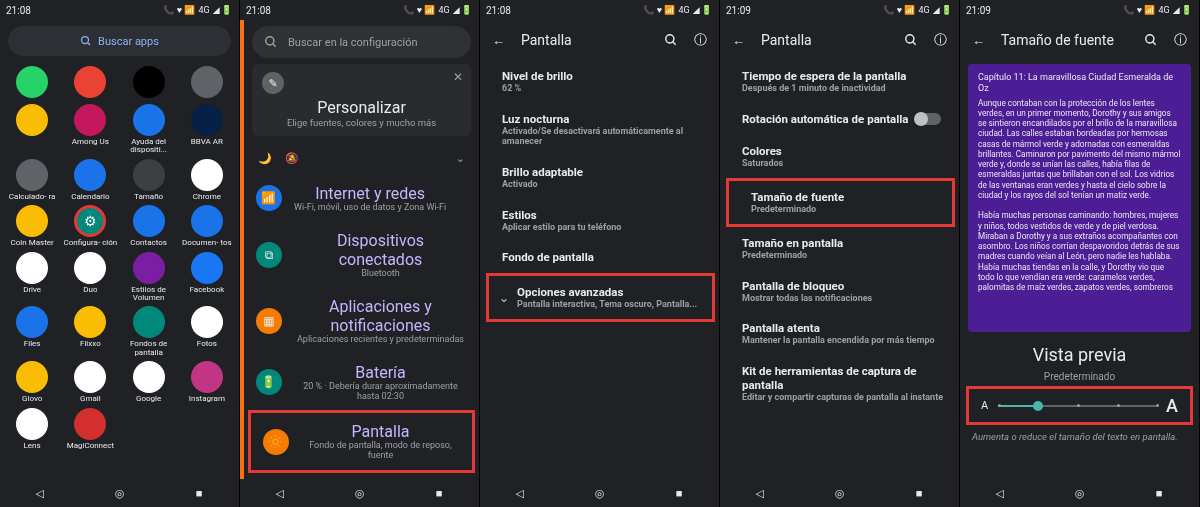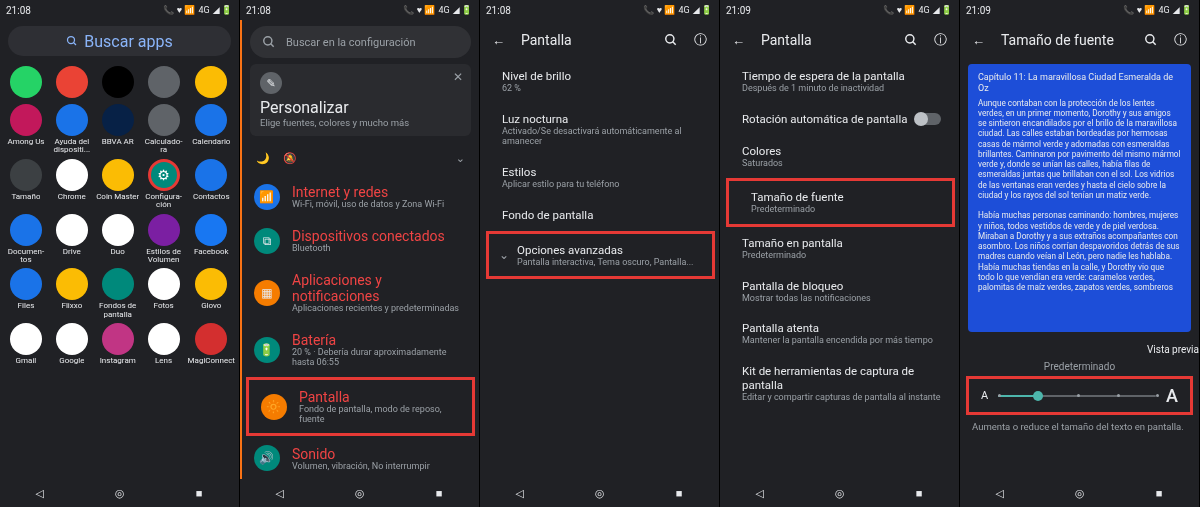--- a/index.html
+++ b/index.html
@@ -46,25 +46,25 @@
   .s1 .search-pill {
     margin: 6px 8px;
     background: #2e2f34;
     border-radius: 18px;
     height: 30px;
     display: flex;
     align-items: center;
     justify-content: center;
     gap: 6px;
     color: #8ab4f8;
-    font-size: 16px;
+    font-size: 11px;
   }
   .app-grid {
     display: grid;
-    grid-template-columns: repeat(5, 1fr);
+    grid-template-columns: repeat(4, 1fr);
     gap: 4px 2px;
     padding: 4px 4px;
   }
   .app-cell { display:flex; flex-direction:column; align-items:center; text-align:center; }
   .app-icon {
     width: 32px; height: 32px; border-radius: 50%;
     display:flex; align-items:center; justify-content:center;
     font-size: 14px; color:#fff; margin-bottom: 2px;
   }
   .app-label { font-size: 8px; color:#e8eaed; line-height:1.05; max-height: 18px; overflow:hidden; }
@@ -89,64 +89,64 @@
   }
   .suggest-card .close { position:absolute; right:8px; top:6px; color:#9aa0a6; font-size:12px; }
   .suggest-icon { width:22px;height:22px;border-radius:50%;background:#5f6368;display:flex;align-items:center;justify-content:center;font-size:11px;margin-bottom:4px; }
   .suggest-title { font-size: 16px; color:#e8eaed; }
   .suggest-sub { font-size: 9.5px; color:#9aa0a6; }
   .qs-row { display:flex; align-items:center; gap:14px; padding: 8px 14px; }
   .qs-row .chev { margin-left:auto; color:#9aa0a6; }
   .settings-list { margin-top: 2px; }
   .settings-item { display:flex; align-items:center; gap:12px; padding: 9px 12px; }
   .settings-item .s-icon { width:26px;height:26px;border-radius:50%;display:flex;align-items:center;justify-content:center;font-size:12px;flex-shrink:0; }
-  .settings-item .s-text .t { font-size:14px; color:#ef4444; }
+  .settings-item .s-text .t { font-size:16px; color:#c4b5fd; }
   .settings-item .s-text .d { font-size:9px; color:#9aa0a6; line-height:1.1; }
   .highlight-row { border: 3px solid #e53935; margin: 0 4px; }
 
   
   .appbar { display:flex; align-items:center; gap:16px; padding: 8px 12px; height:40px; }
   .appbar .title { font-size: 14px; font-weight:400; flex:1; }
   .appbar .ic { color:#e8eaed; font-size:13px; }
-  .pref-list .pref { padding: 9px 14px 9px 22px; }
+  .pref-list .pref { padding: 9px 14px 9px 22px; font-weight: bold; }
   .pref .pt { font-size: 11.5px; color:#e8eaed; }
   .pref .pd { font-size: 9px; color:#9aa0a6; line-height:1.1; margin-top:1px; }
   .pref.adv { display:flex; align-items:center; gap:8px; padding-left: 10px;}
   .pref.adv .chev { color:#9aa0a6; font-size:12px; }
   .pref-hl { border: 3px solid #e53935; margin: 0 4px 0 6px; }
   .toggle-row { display:flex; align-items:center; }
   .toggle-row .pt-block { flex:1; }
   .switch { width:26px;height:12px;background:#5f6368;border-radius:6px;position:relative;margin-right:4px; }
   .switch::after { content:""; position:absolute; width:14px;height:14px;background:#bdc1c6;border-radius:50%; top:-1px; left:-1px; }
 
   
   .s5 .sample-box {
     margin: 4px 8px;
-    background: #1d4ed8;
+    background: #4c1d95;
     border-radius: 4px;
     padding: 8px 10px;
     font-size: 8.2px;
     line-height: 1.25;
     color:#e8eaed;
     height: 268px;
     overflow:hidden;
   }
   .sample-box .chapter { font-size: 9px; margin-bottom:3px; }
-  .preview-title { text-align:right; font-size:10px; padding:8px 0 6px; }
+  .preview-title { text-align:center; font-size:18px; padding:8px 0 6px; }
   .slider-label { text-align:center; font-size:10px; color:#9aa0a6; margin-bottom:4px; }
   .slider-row {
     display:flex; align-items:center; gap:10px;
     padding: 6px 12px; margin: 0 6px;
     border: 3px solid #e53935;
   }
   .slider-track { flex:1; height:2px; background:#5f6368; position:relative; border-radius:1px; }
   .slider-track .fill { position:absolute; left:0; height:2px; background:#4db6ac; border-radius:1px; }
   .slider-track .thumb { position:absolute; width:10px;height:10px;border-radius:50%;background:#4db6ac; top:-4px; }
   .slider-track .dot { position:absolute; width:3px;height:3px;border-radius:50%;background:#9aa0a6; top:-0.5px; }
-  .help-text { font-size:9.5px; color:#9aa0a6; padding: 6px 12px; }
+  .help-text { font-size:9.5px; color:#9aa0a6; padding: 6px 12px; font-style: italic; }
 
   svg { display:block; }
 </style>
 </head>
 <body>
 
 <div class="screen s1">
   <div class="status-bar">
     <span>21:08</span>
     <span class="status-icons">📞 ♥ 📶 <span>4G</span> ◢ 🔋</span>
@@ -287,21 +287,21 @@
     <div class="nav-btn">◎</div>
     <div class="nav-btn">■</div>
   </div>
 </div>
 
 <div class="screen s2">
   <div class="status-bar">
     <span>21:08</span>
     <span class="status-icons">📞 ♥ 📶 <span>4G</span> ◢ 🔋</span>
   </div>
-  <div class="content" style="border-left:2px solid #f97316;">
+  <div class="content" style="border-left:4px solid #f97316;text-align:center;">
     <div class="search-row">
       <svg width="14" height="14" viewBox="0 0 24 24" fill="none" stroke="#9aa0a6" stroke-width="2.5">
           <circle cx="10" cy="10" r="7"></circle>
           <line x1="20" y1="20" x2="15" y2="15"></line>
         </svg>
       <span>Buscar en la configuración</span>
     </div>
     <div class="suggest-card">
       <span class="close">✕</span>
       <div class="suggest-icon">✎</div>
@@ -332,21 +332,21 @@
           <div class="s-icon" style="background:#f57c00">▦</div>
           <div class="s-text">
             <div class="t">Aplicaciones y notificaciones</div>
             <div class="d">Aplicaciones recientes y predeterminadas</div>
           </div>
         </div>
         <div class="settings-item">
           <div class="s-icon" style="background:#00897b">🔋</div>
           <div class="s-text">
             <div class="t">Batería</div>
-            <div class="d">20 % · Debería durar aproximadamente hasta 06:55</div>
+            <div class="d">20 % · Debería durar aproximadamente hasta 02:30</div>
           </div>
         </div>
         <div class="settings-item highlight-row">
           <div class="s-icon" style="background:#f57c00">🔆</div>
           <div class="s-text">
             <div class="t">Pantalla</div>
             <div class="d">Fondo de pantalla, modo de reposo, fuente</div>
           </div>
         </div>
         <div class="settings-item">
@@ -382,20 +382,24 @@
     <span class="ic">ⓘ</span>
   </div>
   <div class="content pref-list" id="s3-list">
       <div class="pref">
         <div class="pt">Nivel de brillo</div>
         <div class="pd">62 %</div>
       </div>
       <div class="pref">
         <div class="pt">Luz nocturna</div>
         <div class="pd">Activado/Se desactivará automáticamente al amanecer</div>
+      </div>
+      <div class="pref">
+        <div class="pt">Brillo adaptable</div>
+        <div class="pd">Activado</div>
       </div>
       <div class="pref">
         <div class="pt">Estilos</div>
         <div class="pd">Aplicar estilo para tu teléfono</div>
       </div>
       <div class="pref">
         <div class="pt">Fondo de pantalla</div>
       </div>
       <div class="pref adv pref-hl">
         <span class="chev">⌄</span>

